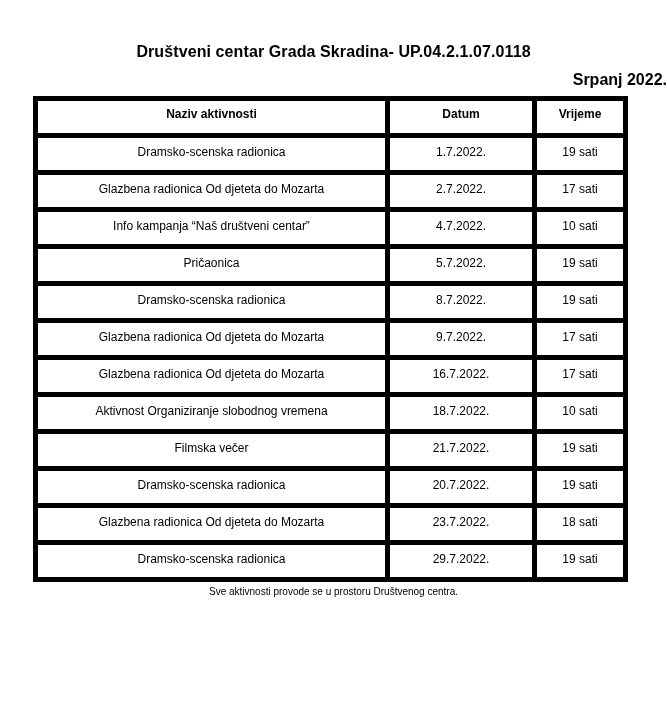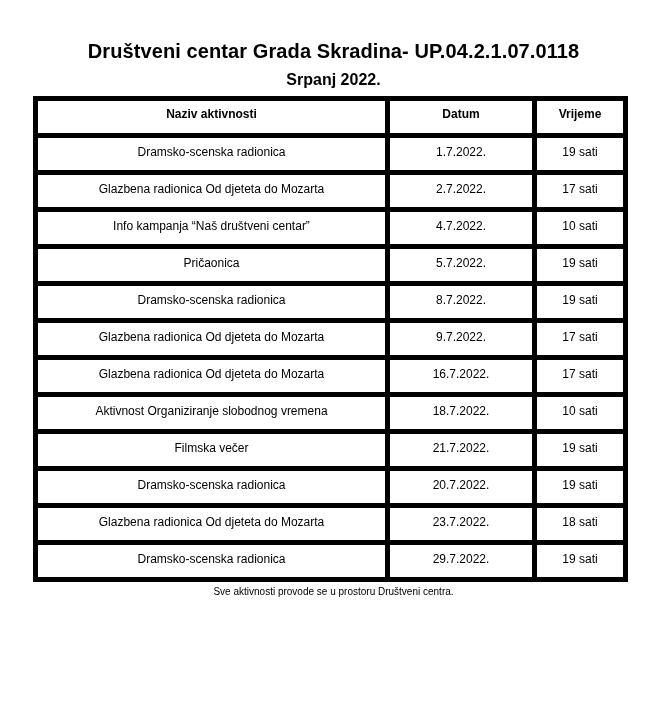--- a/index.html
+++ b/index.html
@@ -13,27 +13,27 @@
     height: 720px;
     background: #ffffff;
     font-family: "Liberation Sans", sans-serif;
     color: #000000;
     box-sizing: border-box;
     padding-top: 42px;
     overflow: hidden;
   }
   .doc-title {
     text-align: center;
-    font-size: 20px;
+    font-size: 16px;
     font-weight: bold;
     line-height: 19px;
     letter-spacing: 0.1px;
   }
   .doc-subtitle {
-    text-align: center;
+    text-align: right;
     font-size: 16px;
     font-weight: bold;
     line-height: 19px;
     margin-top: 9px;
   }
   table.schedule {
     border-collapse: collapse;
     table-layout: fixed;
     margin: 7px 0 0 33px;
     width: 590px;
@@ -145,15 +145,15 @@
           <td>18 sati</td>
         </tr>
         <tr>
           <td>Dramsko-scenska radionica</td>
           <td>29.7.2022.</td>
           <td>19 sati</td>
         </tr>
       </tbody>
   </table>
 
-  <div class="footer-note">Sve aktivnosti provode se u prostoru Društveni centra.</div>
+  <div class="footer-note">Sve aktivnosti provode se u prostoru Društvenog centra.</div>
 
 </div>
 
 </body></html>

